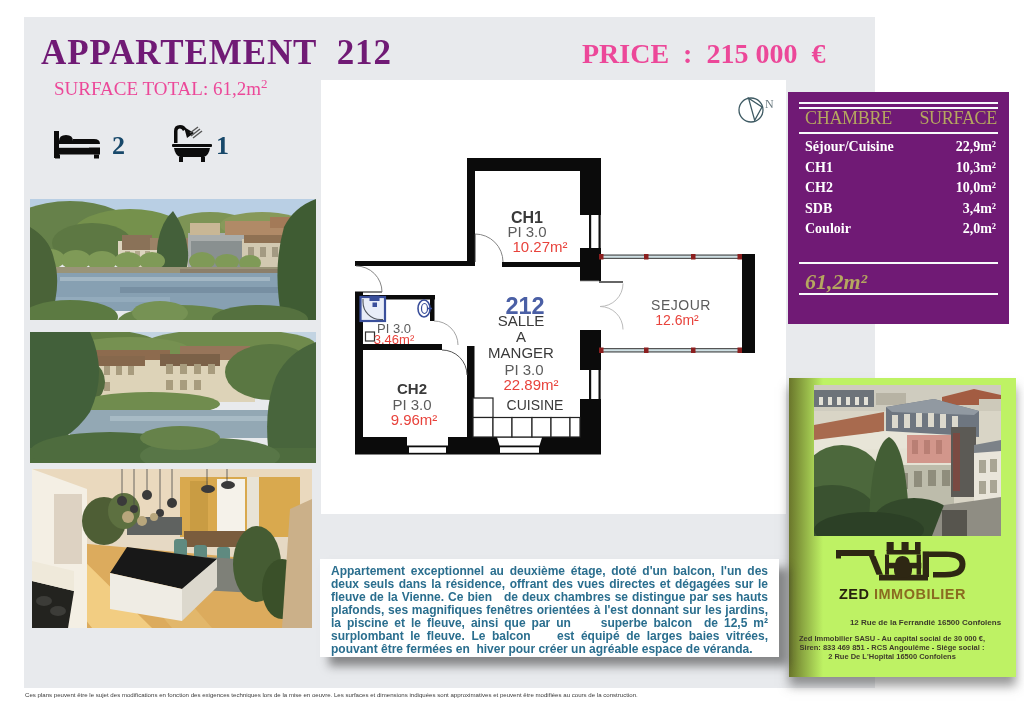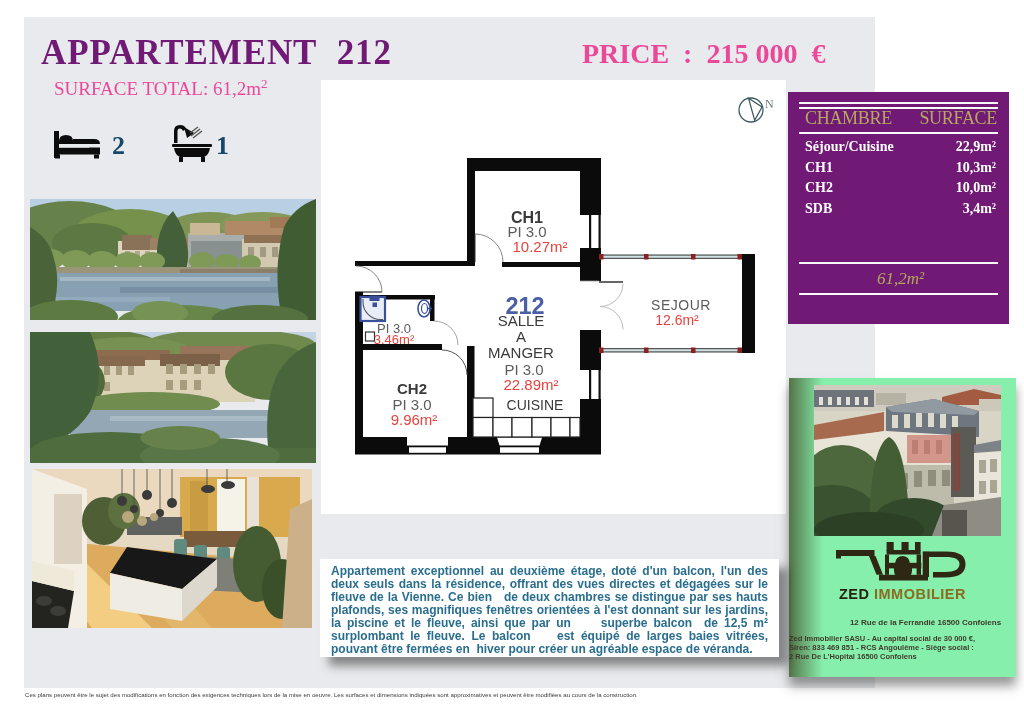--- a/index.html
+++ b/index.html
@@ -396,30 +396,31 @@
 
   <div class="abs" style="left:17px;top:16px;width:192px;font-family:'Liberation Serif',serif;font-size:18px;letter-spacing:-0.3px;color:#b5a75f;">CHAMBRE<span style="float:right;text-align:right;">SURFACE</span></div>
 
   <div class="abs" style="left:11px;top:40px;width:199px;height:2px;background:#f8fafc;"></div>
 
   <div class="abs" style="left:17px;top:45px;width:191px;font-family:'Liberation Serif',serif;font-weight:bold;font-size:14px;color:#ffffff;line-height:20.5px;">
     <div>Séjour/Cuisine<span style="float:right;">22,9m²</span></div>
     <div>CH1<span style="float:right;">10,3m²</span></div>
     <div>CH2<span style="float:right;">10,0m²</span></div>
     <div>SDB<span style="float:right;">3,4m²</span></div>
+    <div>Couloir<span style="float:right;">2,0m²</span></div>
   </div>
 
   <div class="abs" style="left:11px;top:170px;width:199px;height:2px;background:#f8fafc;"></div>
 
-  <div class="abs" style="left:17px;top:177px;width:191px;text-align:center;font-family:'Liberation Serif',serif;font-weight:normal;font-style:italic;font-size:17px;color:#b5a75f;">61,2m²</div>
+  <div class="abs" style="left:17px;top:177px;width:191px;text-align:left;font-family:'Liberation Serif',serif;font-weight:bold;font-style:italic;font-size:22px;color:#b5a75f;">61,2m²</div>
 
   <div class="abs" style="left:11px;top:201px;width:199px;height:2px;background:#f8fafc;"></div>
 </div>
 
-<div class="abs" style="left:789px;top:378px;width:227px;height:299px;background:#86efac;box-shadow:0 9px 10px rgba(70,70,70,0.55);">
+<div class="abs" style="left:789px;top:378px;width:227px;height:299px;background:#bef264;box-shadow:0 9px 10px rgba(70,70,70,0.55);">
 
   <div class="abs" style="left:0;top:0;width:34px;height:299px;background:linear-gradient(to right,rgba(50,35,5,0.6),rgba(50,35,5,0));"></div>
 
   <svg class="abs" style="left:25px;top:7px;" width="187" height="151" viewBox="0 0 187 151">
 
     <rect x="0" y="0" width="187" height="151" fill="#d9d5c6"></rect>
 
     <rect x="0" y="0" width="187" height="26" fill="#cfccbf"></rect>
     <rect x="0" y="5" width="60" height="17" fill="#6d7379"></rect>
     <g fill="#e4e2d8">
@@ -507,18 +508,18 @@
 
       <rect x="88.7" y="10.4" width="6.3" height="25.6"></rect>
       <path d="M95 10.4 L112 10.4 C126 10.4 131.5 15 131.5 23 C131.5 31.5 126 36.5 111 36.5 L99 36.5 L99 31 L111 31 C121 31 125.5 28 125.5 23 C125.5 18.5 121.5 15.9 111 15.9 L95 15.9 Z"></path>
     </g>
   </svg>
 
   <div class="abs" style="left:0;top:208px;width:227px;text-align:center;font-weight:bold;font-size:14.5px;letter-spacing:0.5px;"><span style="color:#27220e;">ZED</span> <span style="color:#8a6c20;">IMMOBILIER</span></div>
 
   <div class="abs" style="left:0;top:240px;width:273px;text-align:center;font-weight:bold;font-size:8px;color:#3c3a2a;">12 Rue de la Ferrandié 16500 Confolens</div>
 
-  <div class="abs" style="left:0;top:256px;width:206px;text-align:left;font-weight:bold;font-size:7.5px;line-height:9px;color:#3f3b2b;">Zed Immobilier SASU - Au capital social de 30 000 €,<br>Siren: 833 469 851 - RCS Angoulême - Siège social :<br>2 Rue De L'Hopital 16500 Confolens</div>
+  <div class="abs" style="left:0;top:256px;width:206px;text-align:center;font-weight:bold;font-size:7.5px;line-height:9px;color:#3f3b2b;">Zed Immobilier SASU - Au capital social de 30 000 €,<br>Siren: 833 469 851 - RCS Angoulême - Siège social :<br>2 Rue De L'Hopital 16500 Confolens</div>
 </div>
 
 <div class="abs" style="left:320px;top:559px;width:437px;height:92px;background:#ffffff;padding:6px 11px 0;box-shadow:9px 9px 9px rgba(35,35,35,0.5);font-size:12px;line-height:13px;color:#2a6e8e;text-align:justify;font-weight:bold;">Appartement exceptionnel au deuxième étage, doté d'un balcon, l'un des deux seuls dans la résidence, offrant des vues directes et dégagées sur le fleuve de la Vienne. Ce bien&nbsp;&nbsp; de deux chambres se distingue par ses hauts plafonds, ses magnifiques fenêtres orientées à l'est donnant sur les jardins, la piscine et le fleuve, ainsi que par un&nbsp;&nbsp;&nbsp;&nbsp; superbe balcon&nbsp; de 12,5 m² surplombant le fleuve. Le balcon&nbsp;&nbsp;&nbsp; est équipé de larges baies vitrées, pouvant être fermées en&nbsp; hiver pour créer un agréable espace de véranda.</div>
 
 <div class="abs" style="left:25px;top:691px;font-size:6.1px;color:#3a3a3a;">Ces plans peuvent être le sujet des modifications en fonction des exigences techniques lors de la mise en oeuvre. Les surfaces et dimensions indiquées sont approximatives et peuvent être modifiées au cours de la construction.</div>
 
 </body></html>

